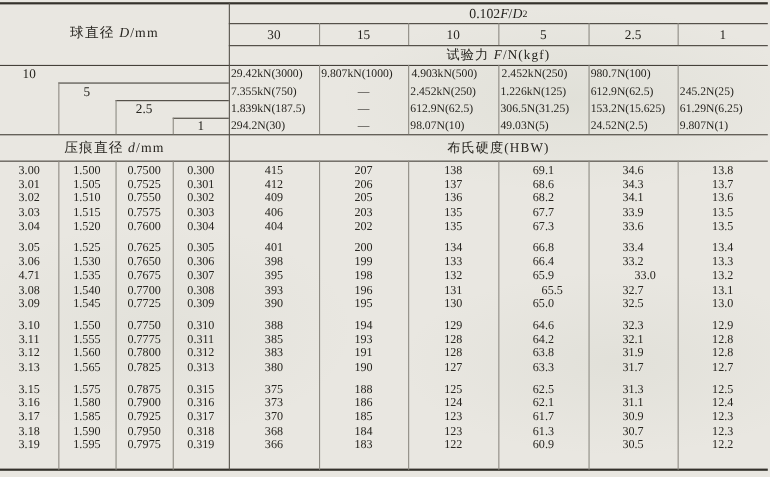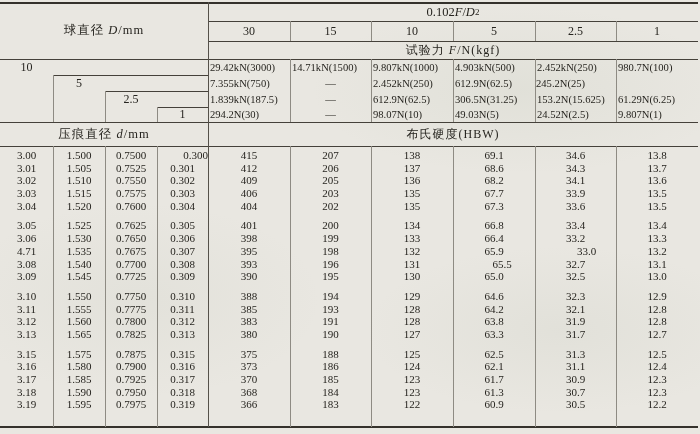--- a/index.html
+++ b/index.html
@@ -68,30 +68,30 @@
   </div>
 
   <div class="lbl stair" style="left:0;top:59px;width:53px;height:16px;">10</div>
   <div class="lbl stair" style="left:53px;top:75px;width:52px;height:16px;">5</div>
   <div class="lbl stair" style="left:105px;top:91px;width:52px;height:16px;">2.5</div>
   <div class="lbl stair" style="left:157px;top:107px;width:51px;height:15px;">1</div>
 
   <div id="force-rows">
       <div class="force-row" style="top: 59px; height: 16px;">
         <div class="force-cell" style="width: 82px;">29.42kN(3000)</div>
-        <div class="force-cell" style="width: 81px;">14.71kN(1500)</div>
         <div class="force-cell" style="width: 82px;">9.807kN(1000)</div>
         <div class="force-cell" style="width: 82px;">4.903kN(500)</div>
         <div class="force-cell" style="width: 81px;">2.452kN(250)</div>
         <div class="force-cell" style="width: 82px;">980.7N(100)</div>
       </div>
       <div class="force-row" style="top: 75px; height: 16px;">
         <div class="force-cell" style="width: 82px;">7.355kN(750)</div>
         <div class="force-cell dash" style="width: 81px;">—</div>
         <div class="force-cell" style="width: 82px;">2.452kN(250)</div>
+        <div class="force-cell" style="width: 82px;">1.226kN(125)</div>
         <div class="force-cell" style="width: 81px;">612.9N(62.5)</div>
         <div class="force-cell" style="width: 82px;">245.2N(25)</div>
       </div>
       <div class="force-row" style="top: 91px; height: 16px;">
         <div class="force-cell" style="width: 82px;">1.839kN(187.5)</div>
         <div class="force-cell dash" style="width: 81px;">—</div>
         <div class="force-cell" style="width: 82px;">612.9N(62.5)</div>
         <div class="force-cell" style="width: 82px;">306.5N(31.25)</div>
         <div class="force-cell" style="width: 81px;">153.2N(15.625)</div>
         <div class="force-cell" style="width: 82px;">61.29N(6.25)</div>
@@ -110,21 +110,21 @@
     <span>压痕直径</span>&nbsp;<span class="var">d</span><span>/mm</span>
   </div>
   <div class="lbl cn" style="left:208px;top:123px;width:490px;height:22px;font-size:12px;">布氏硬度(HBW)</div>
 
   <div id="data-area">
       <div class="dgroup">
         <div class="drow">
           <div class="dcell" style="width: 53px;">3.00</div>
           <div class="dcell" style="width: 52px;">1.500</div>
           <div class="dcell" style="width: 52px;">0.7500</div>
-          <div class="dcell" style="width: 51px; text-align: right;">0.300</div>
+          <div class="dcell" style="width: 51px;">0.300</div>
           <div class="dcell" style="width: 82px;">415</div>
           <div class="dcell" style="width: 81px;">207</div>
           <div class="dcell" style="width: 82px;">138</div>
           <div class="dcell" style="width: 82px;">69.1</div>
           <div class="dcell" style="width: 81px;">34.6</div>
           <div class="dcell" style="width: 82px;">13.8</div>
         </div>
         <div class="drow">
           <div class="dcell" style="width: 53px;">3.01</div>
           <div class="dcell" style="width: 52px;">1.505</div>

